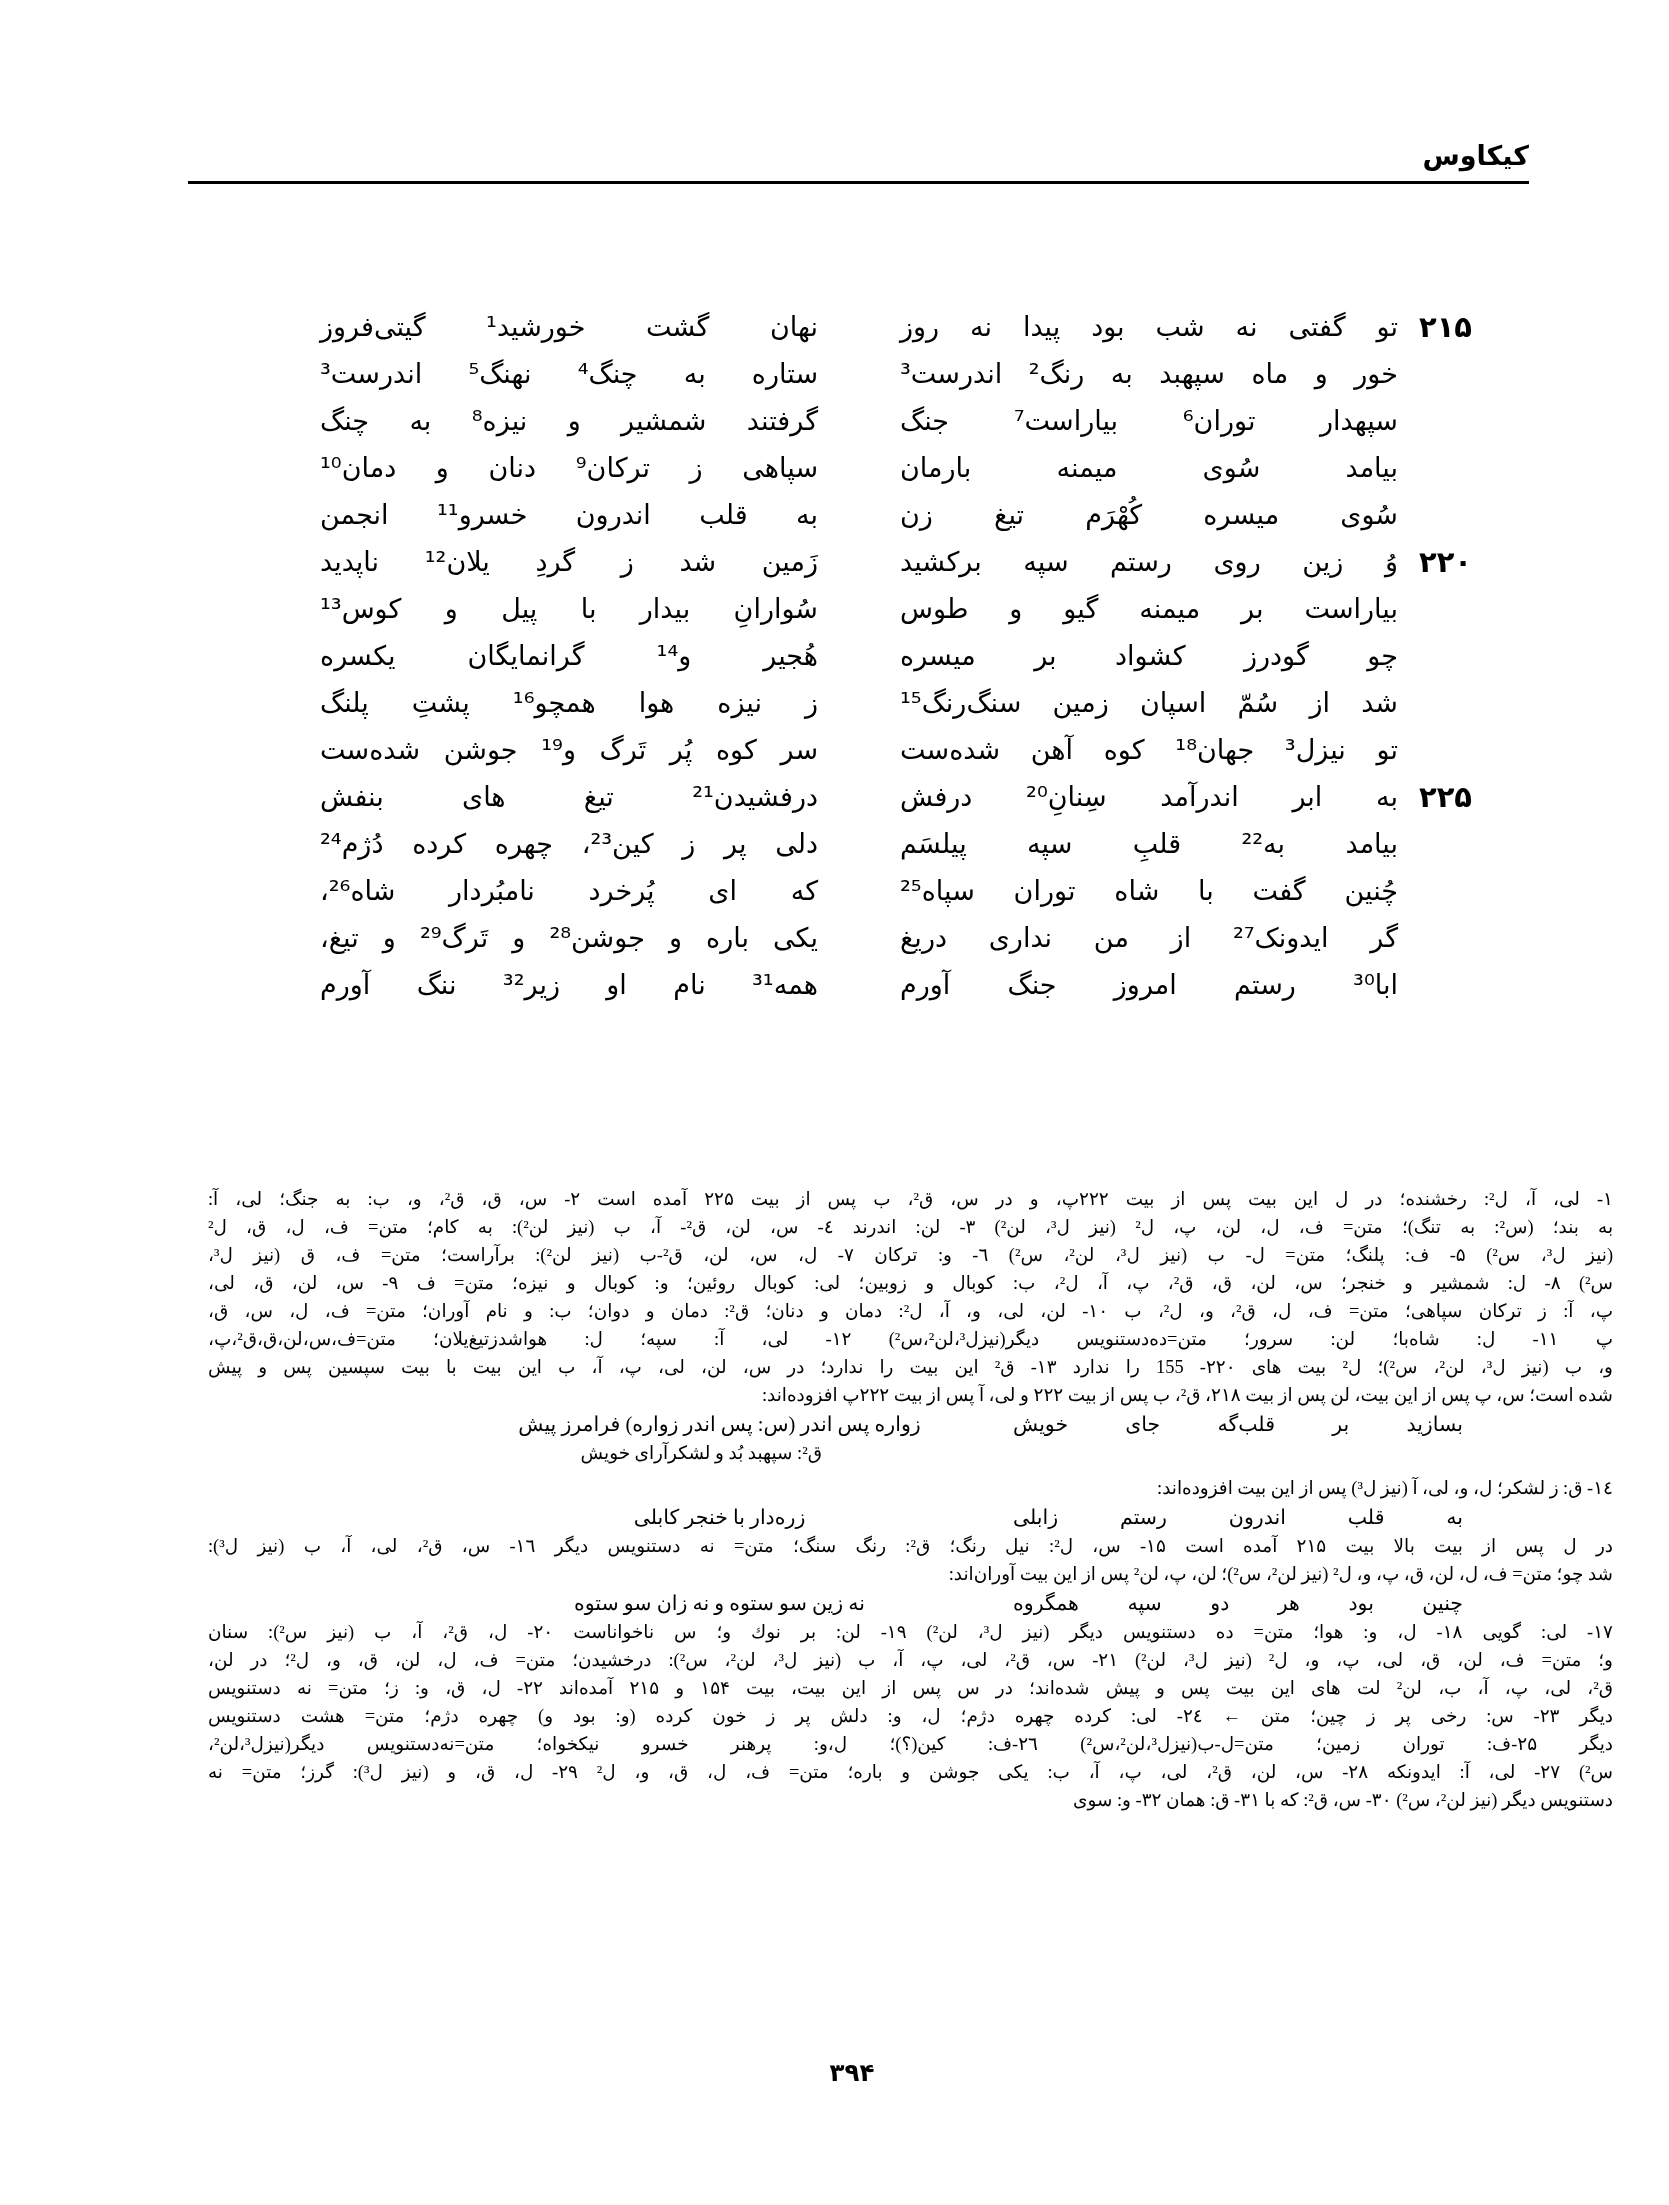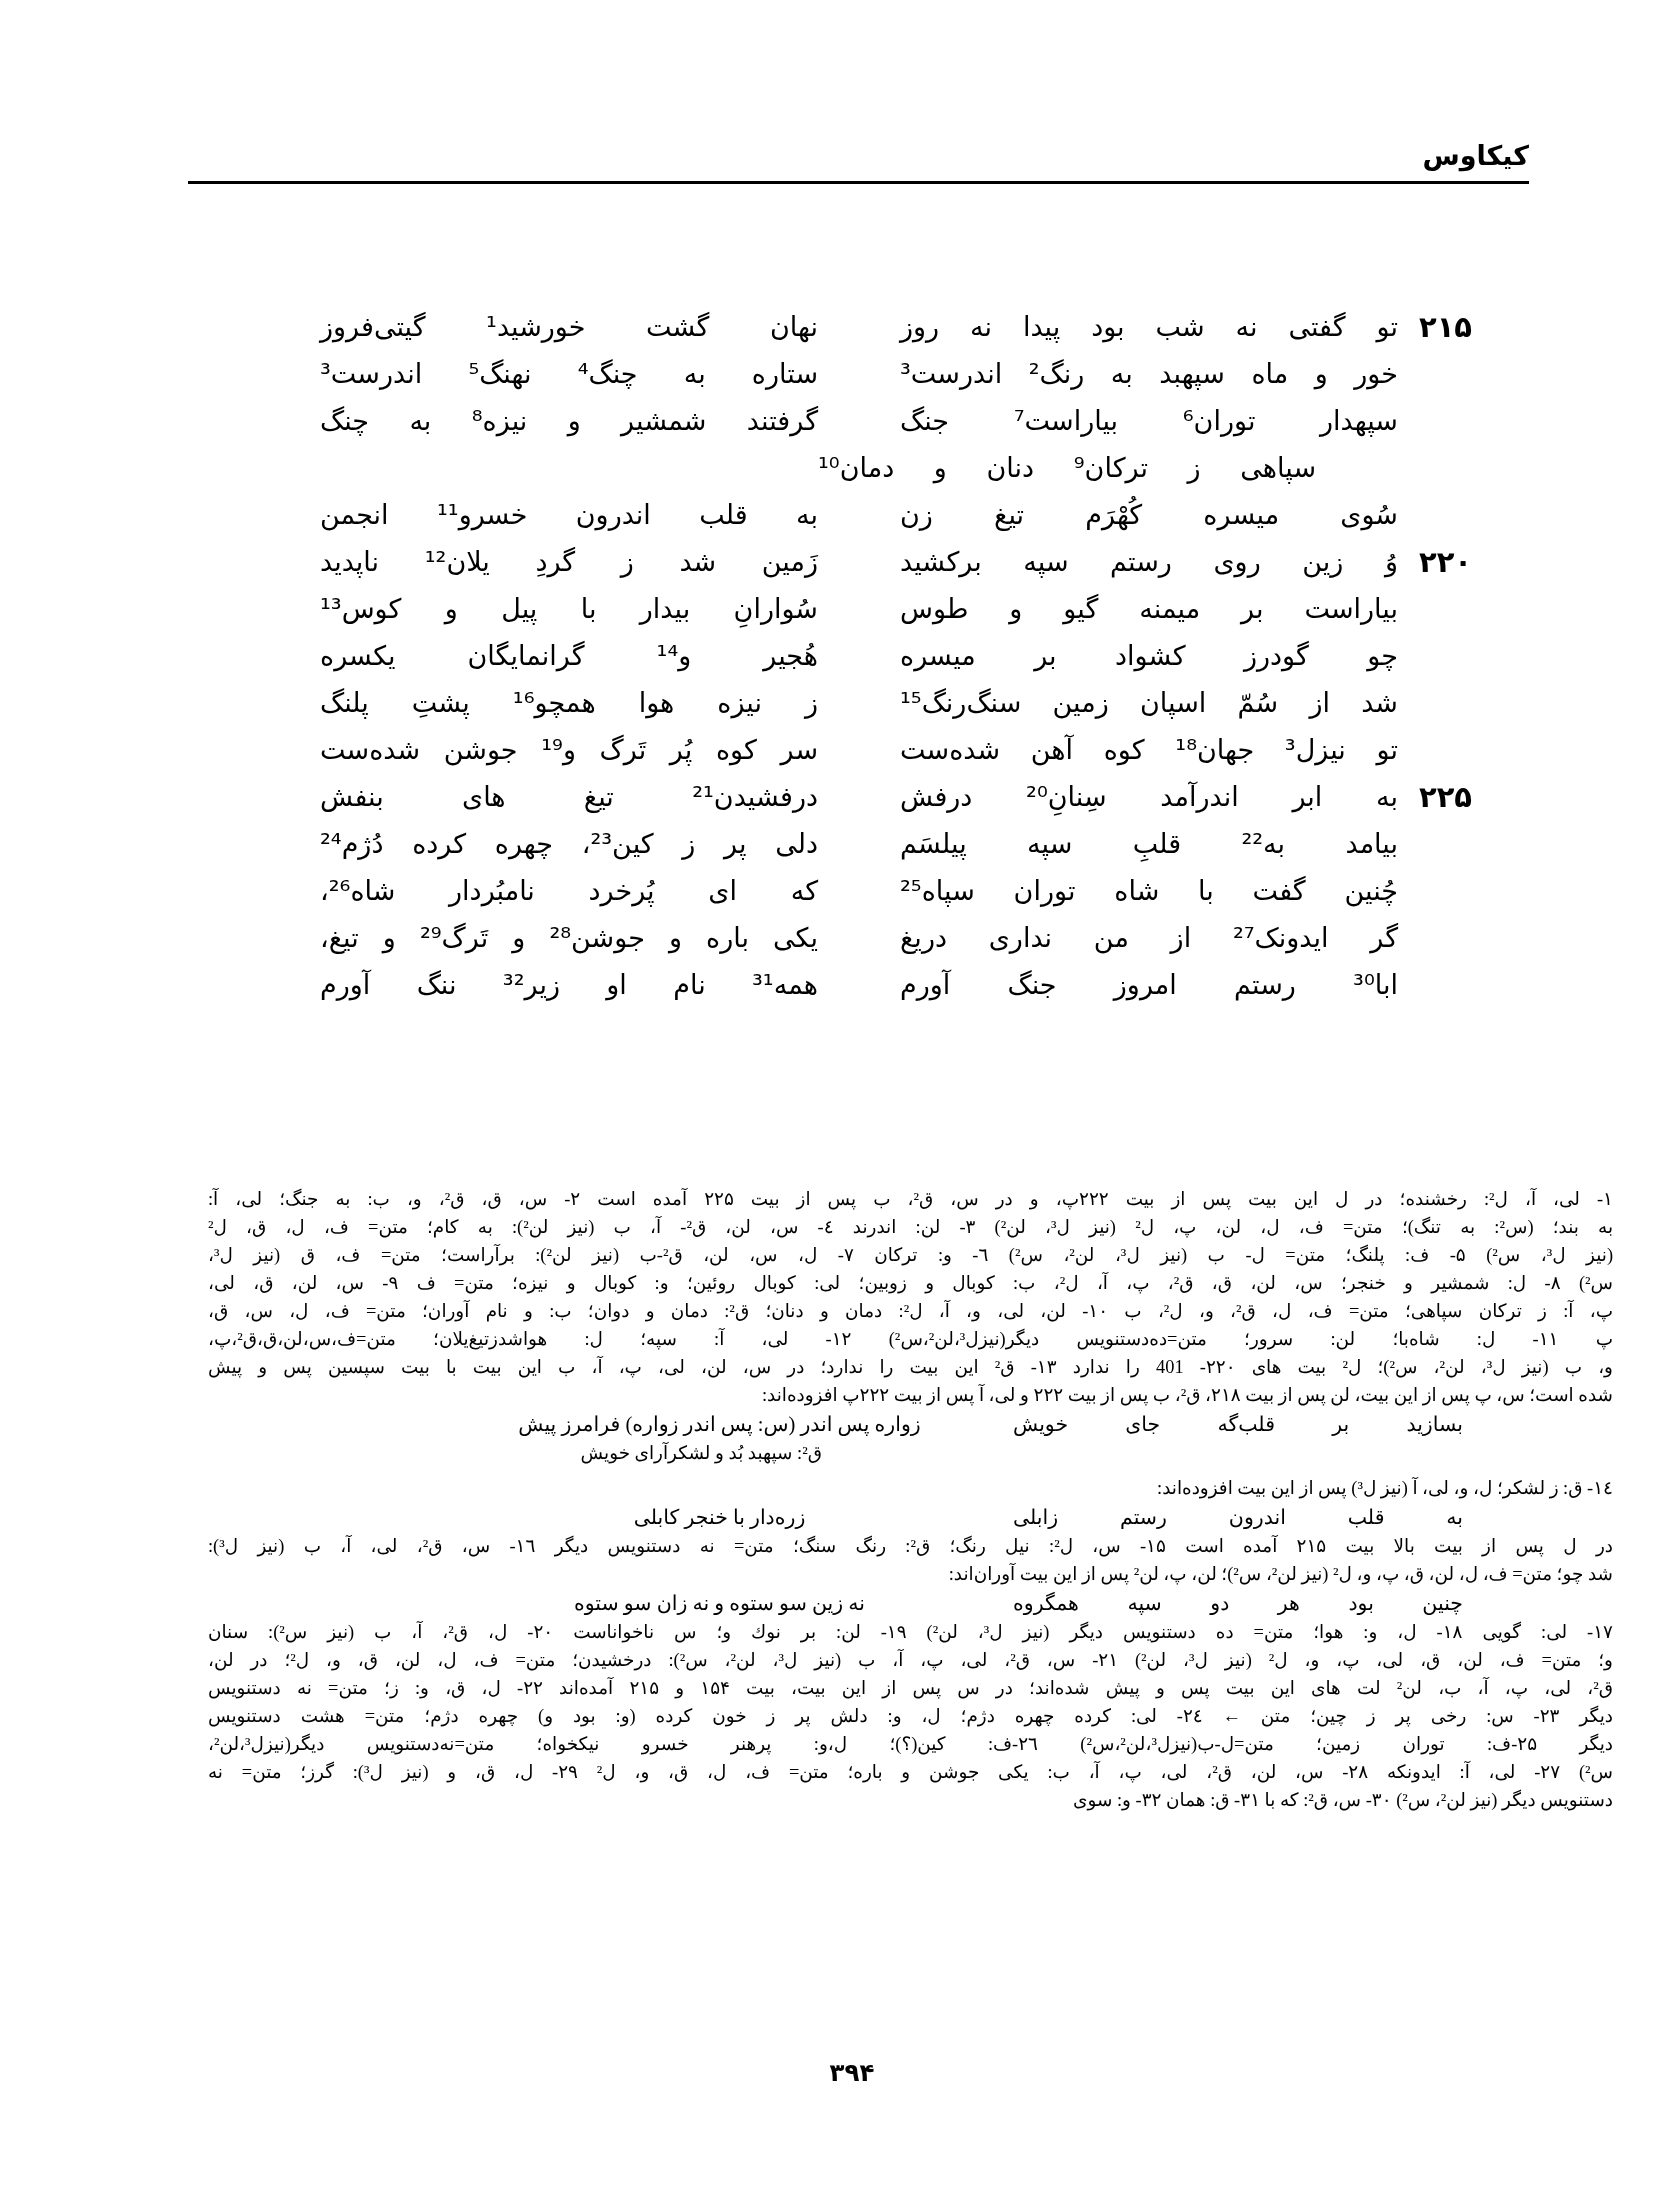--- a/index.html
+++ b/index.html
@@ -40,20 +40,21 @@
       <span class="hemistich-b">ستاره به چنگ⁴ نهنگ⁵ اندرست³</span>
     </div>
     <div class="verse-row">
       <span class="verse-num"></span>
       <span class="hemistich-a">سپهدار توران⁶ بیاراست⁷ جنگ</span>
       <span class="gap"></span>
       <span class="hemistich-b">گرفتند شمشیر و نیزه⁸ به چنگ</span>
     </div>
     <div class="verse-row">
       <span class="verse-num"></span>
+      <span class="hemistich-a">بیامد سُوی میمنه بارمان</span>
       <span class="gap"></span>
       <span class="hemistich-b">سپاهی ز ترکان⁹ دنان و دمان¹⁰</span>
     </div>
     <div class="verse-row">
       <span class="verse-num"></span>
       <span class="hemistich-a">سُوی میسره کُهْرَم تیغ زن</span>
       <span class="gap"></span>
       <span class="hemistich-b">به قلب اندرون خسرو¹¹ انجمن</span>
     </div>
     <div class="verse-row">
@@ -119,21 +120,21 @@
   </div>
 
 <div class="notes">
   <div id="notes-lines">
       <div class="note-line">۱- لی، آ، ل²: رخشنده؛ در ل این بیت پس از بیت ۲۲۲پ، و در س، ق²، ب پس از بیت ۲۲۵ آمده است   ۲- س، ق، ق²، و، ب: به جنگ؛ لی، آ:</div>
       <div class="note-line">به بند؛ (س²: به تنگ)؛ متن= ف، ل، لن، پ، ل² (نیز ل³، لن²)   ۳- لن: اندرند   ٤- س، لن، ق²- آ، ب (نیز لن²): به کام؛ متن= ف، ل، ق، ل²</div>
       <div class="note-line">(نیز ل³، س²)   ۵- ف: پلنگ؛ متن= ل- ب (نیز ل³، لن²، س²)   ٦- و: ترکان   ۷- ل، س، لن، ق²-ب (نیز لن²): برآراست؛ متن= ف، ق (نیز ل³،</div>
       <div class="note-line">س²)   ۸- ل: شمشیر و خنجر؛ س، لن، ق، ق²، پ، آ، ل²، ب: کوبال و زوبین؛ لی: کوبال روئین؛ و: کوبال و نیزه؛ متن= ف   ۹- س، لن، ق، لی،</div>
       <div class="note-line">پ، آ: ز ترکان سپاهی؛ متن= ف، ل، ق²، و، ل²، ب   ۱۰- لن، لی، و، آ، ل²: دمان و دنان؛ ق²: دمان و دوان؛ ب: و نام آوران؛ متن= ف، ل، س، ق،</div>
       <div class="note-line">پ   ۱۱- ل: شاه‌با؛ لن: سرور؛ متن=ده‌دستنویس دیگر(نیزل³،لن²،س²)   ۱۲- لی، آ: سپه؛ ل: هواشدزتیغ‌یلان؛ متن=ف،س،لن،ق،ق²،پ،</div>
-      <div class="note-line">و، ب (نیز ل³، لن²، س²)؛ ل² بیت های ۲۲۰- 401 را ندارد   ۱۳- ق² این بیت را ندارد؛ در س، لن، لی، پ، آ، ب این بیت با بیت سپسین پس و پیش</div>
+      <div class="note-line">و، ب (نیز ل³، لن²، س²)؛ ل² بیت های ۲۲۰- 155 را ندارد   ۱۳- ق² این بیت را ندارد؛ در س، لن، لی، پ، آ، ب این بیت با بیت سپسین پس و پیش</div>
       <div class="note-line short">شده است؛ س، پ پس از این بیت، لن پس از بیت ۲۱۸، ق²، ب پس از بیت ۲۲۲ و لی، آ پس از بیت ۲۲۲پ افزوده‌اند:</div>
     </div>
   <div class="note-couplet">
     <span class="a">بسازید بر قلب‌گه جای خویش</span>
     <span class="b">زواره پس اندر (س: پس اندر زواره) فرامرز پیش</span>
   </div>
   <div class="note-line short" style="padding-right:791px">ق²: سپهبد بُد و لشکرآرای خویش</div>
   <div class="note-line short" style="margin-top:6.8px">۱٤- ق: ز لشکر؛ ل، و، لی، آ (نیز ل³) پس از این بیت افزوده‌اند:</div>
   <div class="note-couplet">
     <span class="a">به قلب اندرون رستم زابلی</span>

